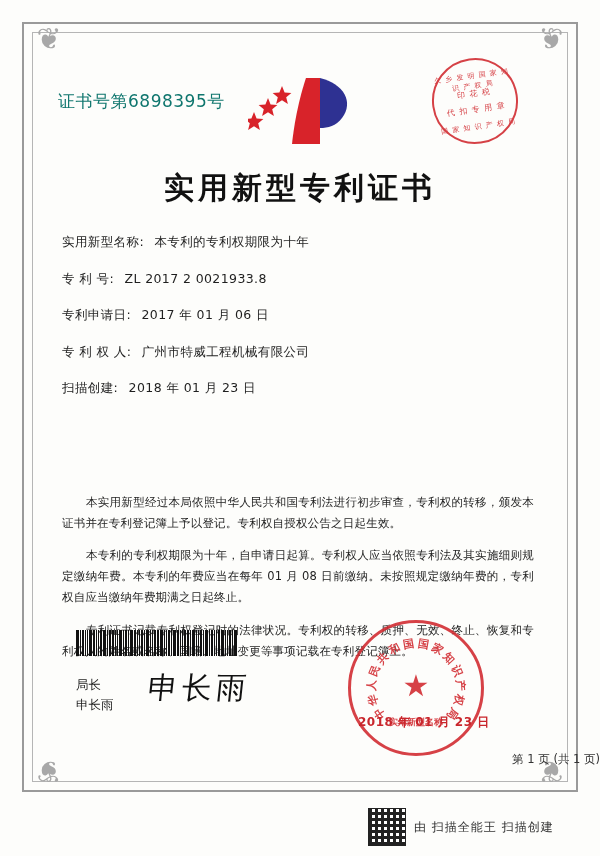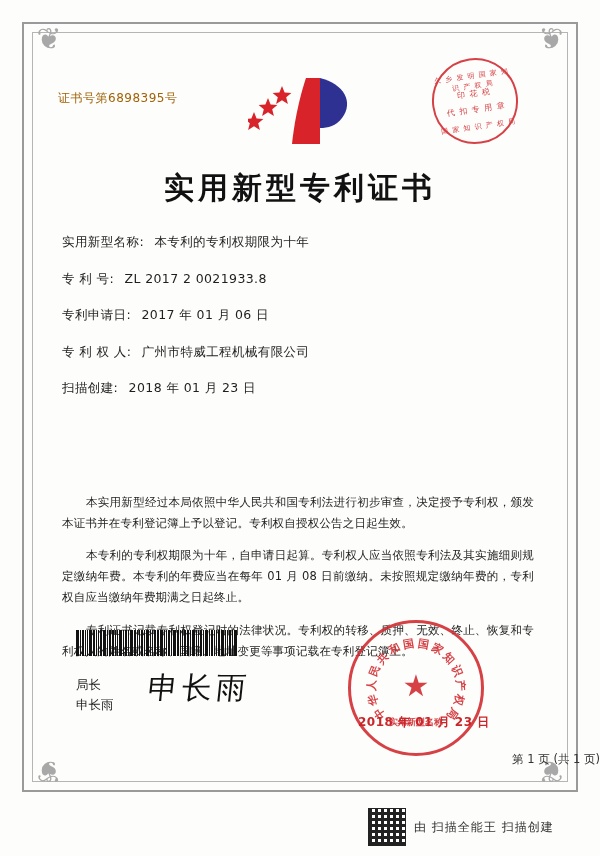--- a/index.html
+++ b/index.html
@@ -85,22 +85,22 @@
   }
   .seal-top .sl1 { top: 11px; }
   .seal-top .sl2 { top: 28px; font-size: 8px; }
   .seal-top .sl3 { top: 44px; font-size: 8px; }
   .seal-top .sl4 { top: 62px; font-size: 7px; }
 
   .cert-no {
     position: absolute;
     left: 58px;
     top: 90px;
-    font-size: 12px;
-    color: #a16207;
+    font-size: 17px;
+    color: #0f766e;
     letter-spacing: 0.5px;
   }
   .doc-title {
     position: absolute;
     left: 0; right: 0;
     top: 168px;
     text-align: center;
     font-family: "DejaVu Serif", "Liberation Serif", serif;
     font-weight: bold;
     font-size: 30px;
@@ -324,21 +324,21 @@
       <span class="field-label">专 利 权 人:</span>
       <span class="field-value">广州市特威工程机械有限公司</span>
     </div>
     <div class="field-row">
       <span class="field-label">扫描创建:</span>
       <span class="field-value">2018 年 01 月 23 日</span>
     </div>
   </div>
 
   <div class="paragraphs">
-    <p class="para">本实用新型经过本局依照中华人民共和国专利法进行初步审查，决定授予专利权，颁发本证书并在专利登记簿上予以登记。专利权自授权公告之日起生效。</p>
+    <p class="para">本实用新型经过本局依照中华人民共和国专利法进行初步审查，专利权的转移，颁发本证书并在专利登记簿上予以登记。专利权自授权公告之日起生效。</p>
     <p class="para">本专利的专利权期限为十年，自申请日起算。专利权人应当依照专利法及其实施细则规定缴纳年费。本专利的年费应当在每年 01 月 08 日前缴纳。未按照规定缴纳年费的，专利权自应当缴纳年费期满之日起终止。</p>
     <p class="para">专利证书记载专利权登记时的法律状况。专利权的转移、质押、无效、终止、恢复和专利权人的姓名或名称、国籍、地址变更等事项记载在专利登记簿上。</p>
   </div>
 
   <div class="barcode" id="barcode">
       <i style="width: 3px;"></i>
       <i style="width: 1px;"></i>
       <i style="width: 2px;"></i>
       <i style="width: 1px;"></i>
       <i style="width: 1px;"></i>

